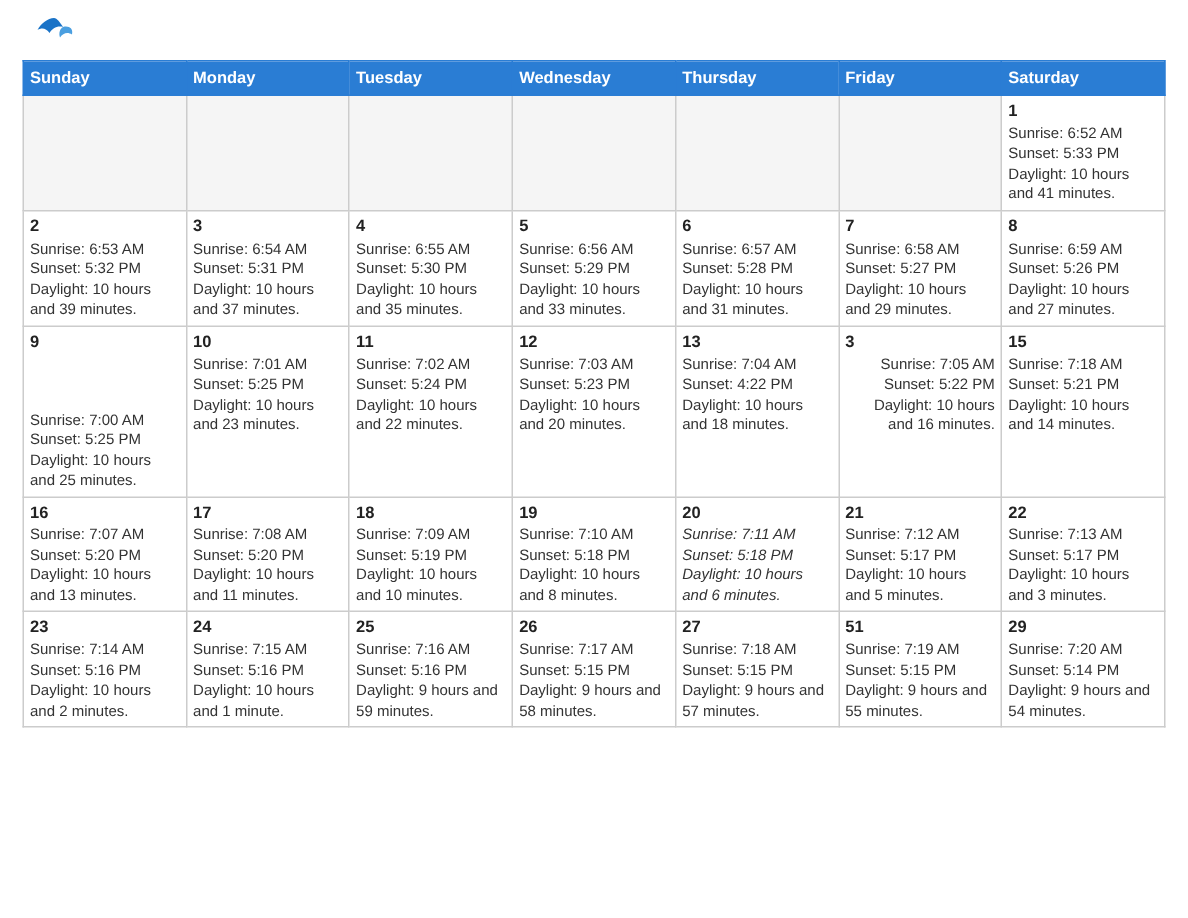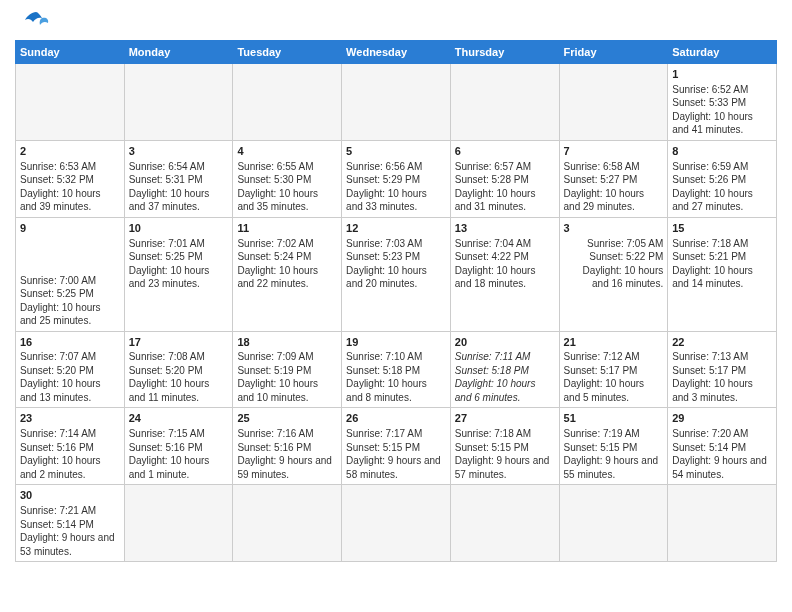--- a/index.html
+++ b/index.html
@@ -321,29 +321,15 @@
 Sunset: 5:15 PM
 Daylight: 9 hours and 55 minutes.</div>
           </td>
           <td>
             <span class="day-number">29</span>
             <div class="day-info" style="white-space: pre-line;">Sunrise: 7:20 AM
 Sunset: 5:14 PM
 Daylight: 9 hours and 54 minutes.</div>
           </td>
         </tr>
-        <tr class="last-row">
-          <td>
-            <span class="day-number">30</span>
-            <div class="day-info" style="white-space: pre-line;">Sunrise: 7:21 AM
-Sunset: 5:14 PM
-Daylight: 9 hours and 53 minutes.</div>
-          </td>
-          <td class="empty"></td>
-          <td class="empty"></td>
-          <td class="empty"></td>
-          <td class="empty"></td>
-          <td class="empty"></td>
-          <td class="empty"></td>
-        </tr>
       </tbody>
   </table>
 </div>
 
 </body></html>

